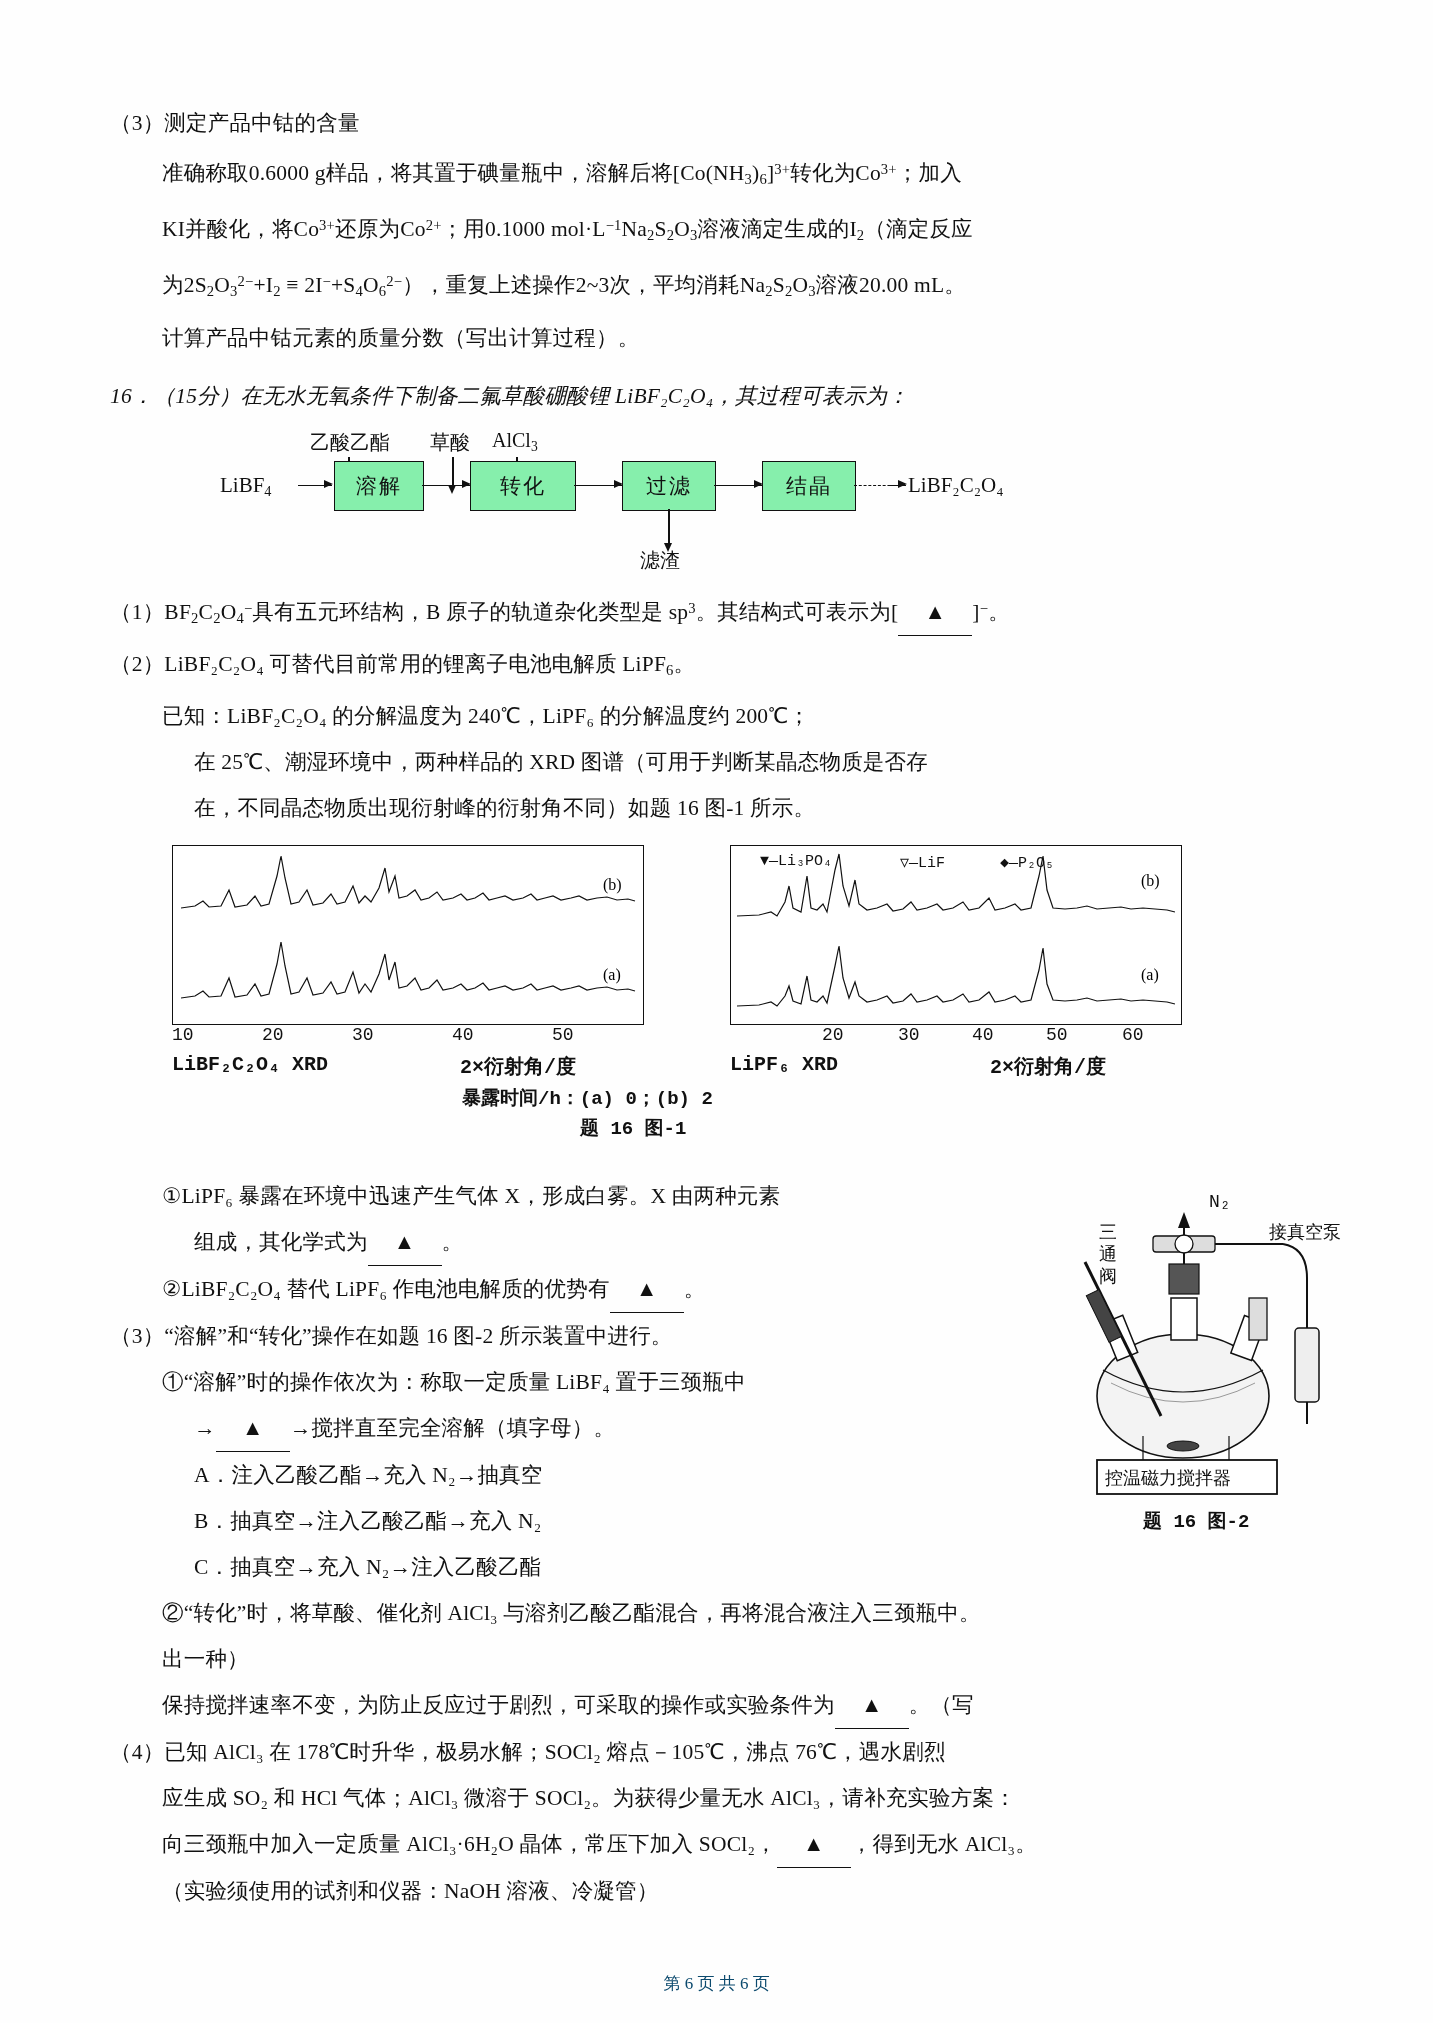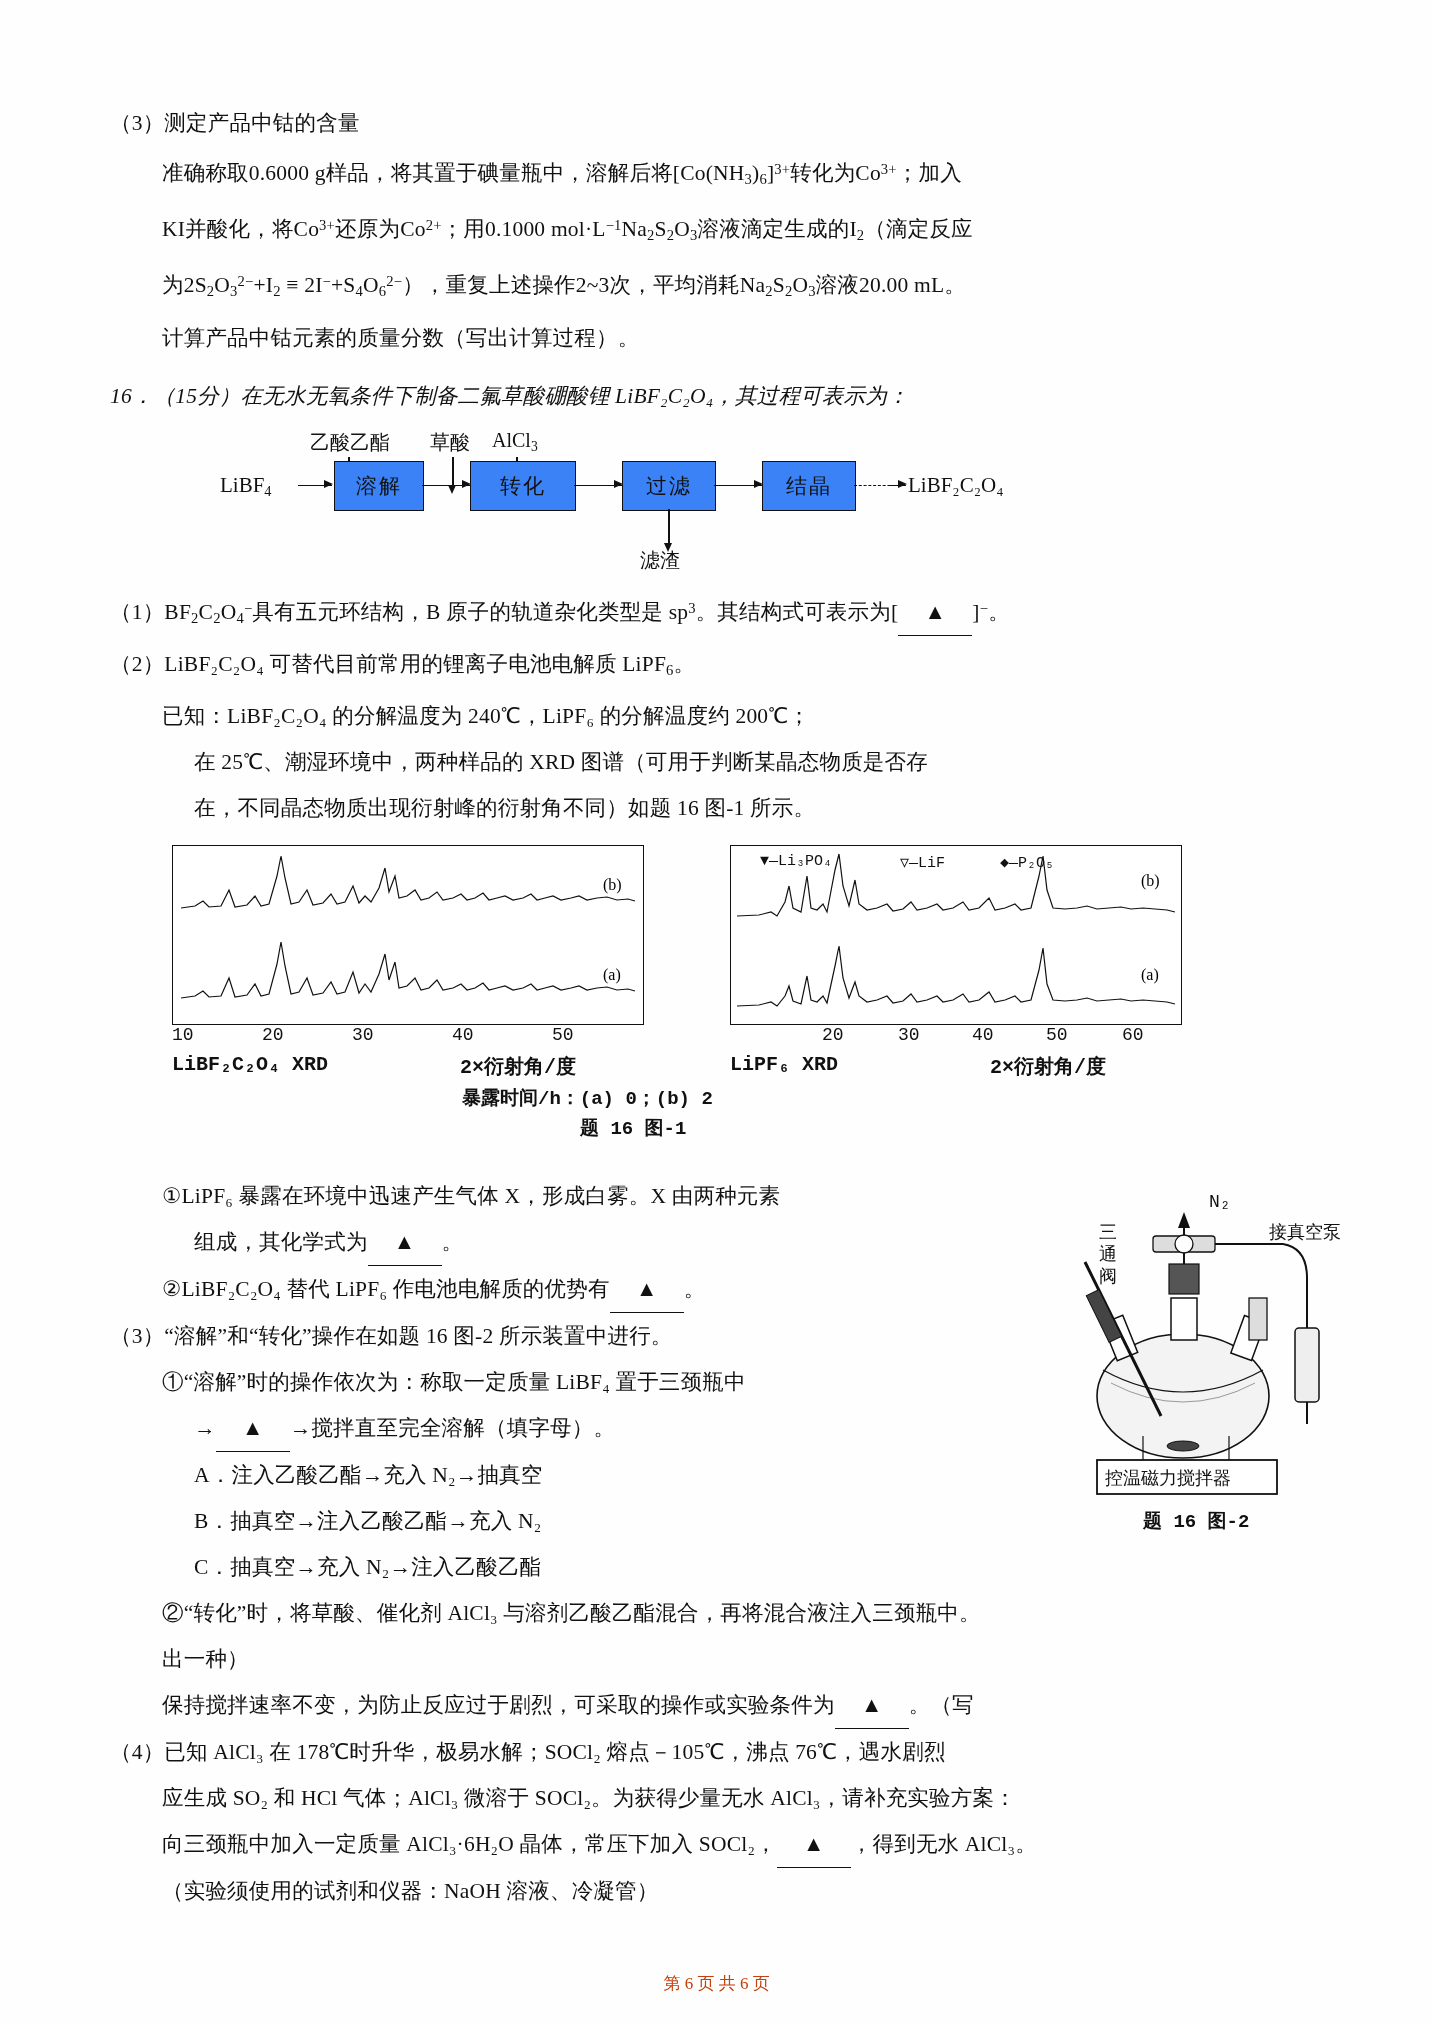--- a/index.html
+++ b/index.html
@@ -20,21 +20,21 @@
     white-space:nowrap;
   }
   .indent2{margin-left:52px;}
   .indent3{margin-left:84px;}
   sub{font-size:0.68em;vertical-align:-0.28em;}
   sup{font-size:0.68em;vertical-align:0.42em;}
   .ul{display:inline-block;min-width:74px;border-bottom:1px solid #111;text-align:center;}
   
   .flow{position:relative;height:150px;margin-top:10px;margin-left:120px;width:900px;}
   .fbox{
-    position:absolute;border:1.6px solid #111;background:#3b82f6;
+    position:absolute;border:1.6px solid #111;background:#86efac;
     font-size:21px;display:flex;align-items:center;justify-content:center;
     letter-spacing:2px;
   }
   .flbl{position:absolute;font-size:20px;white-space:nowrap;}
   .arrow{position:absolute;height:1.6px;background:#111;}
   .arrow::after{
     content:"";position:absolute;right:-1px;top:-4.2px;
     border-left:9px solid #111;border-top:4.5px solid transparent;border-bottom:4.5px solid transparent;
   }
   .varrow{position:absolute;width:1.6px;background:#111;}
@@ -42,21 +42,21 @@
     content:"";position:absolute;left:-4.2px;bottom:-9px;
     border-top:9px solid #111;border-left:4.5px solid transparent;border-right:4.5px solid transparent;
   }
   .dash{position:absolute;border-top:1.6px dashed #111;}
   
   .figs{position:relative;margin-top:14px;height:300px;}
   .xrdbox{position:absolute;border:1.5px solid #111;background:#fff;}
   .axlbl{position:absolute;font-size:18px;white-space:nowrap;font-family:Liberation Mono, monospace;}
   
   .appbox{position:absolute;right:-6px;top:1150px;width:300px;height:360px;}
-  .foot{position:absolute;left:0;right:0;bottom:28px;text-align:center;font-size:17px;color:#c2410c;}
+  .foot{position:absolute;left:0;right:0;bottom:28px;text-align:center;font-size:17px;color:#0c4a6e;}
 </style>
 </head>
 <body>
 
 <div class="page">
   <div class="content">
 
     <div class="ln">（3）测定产品中钴的含量</div>
 
     <div class="ln indent2">

